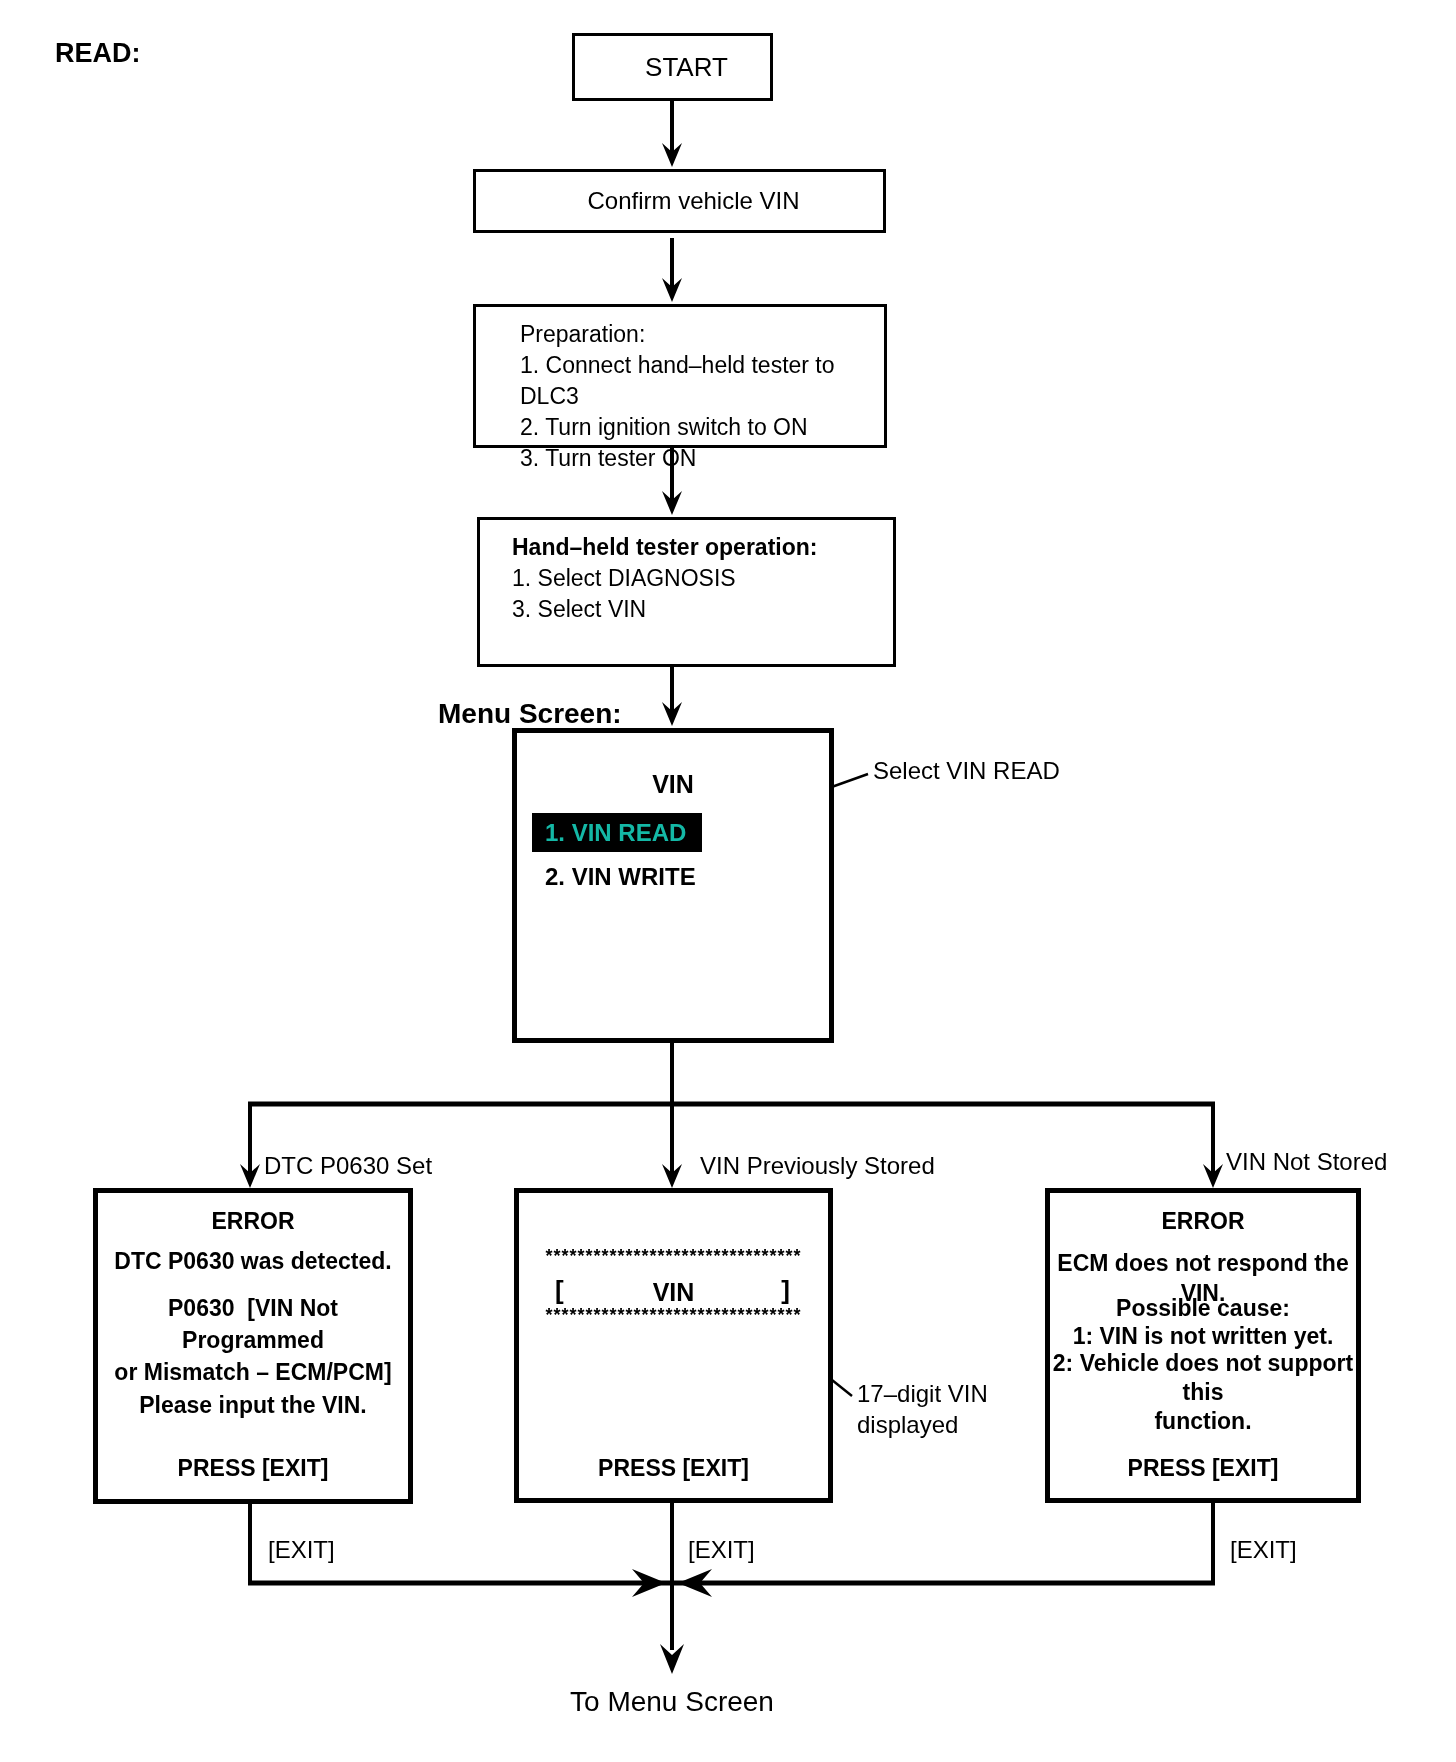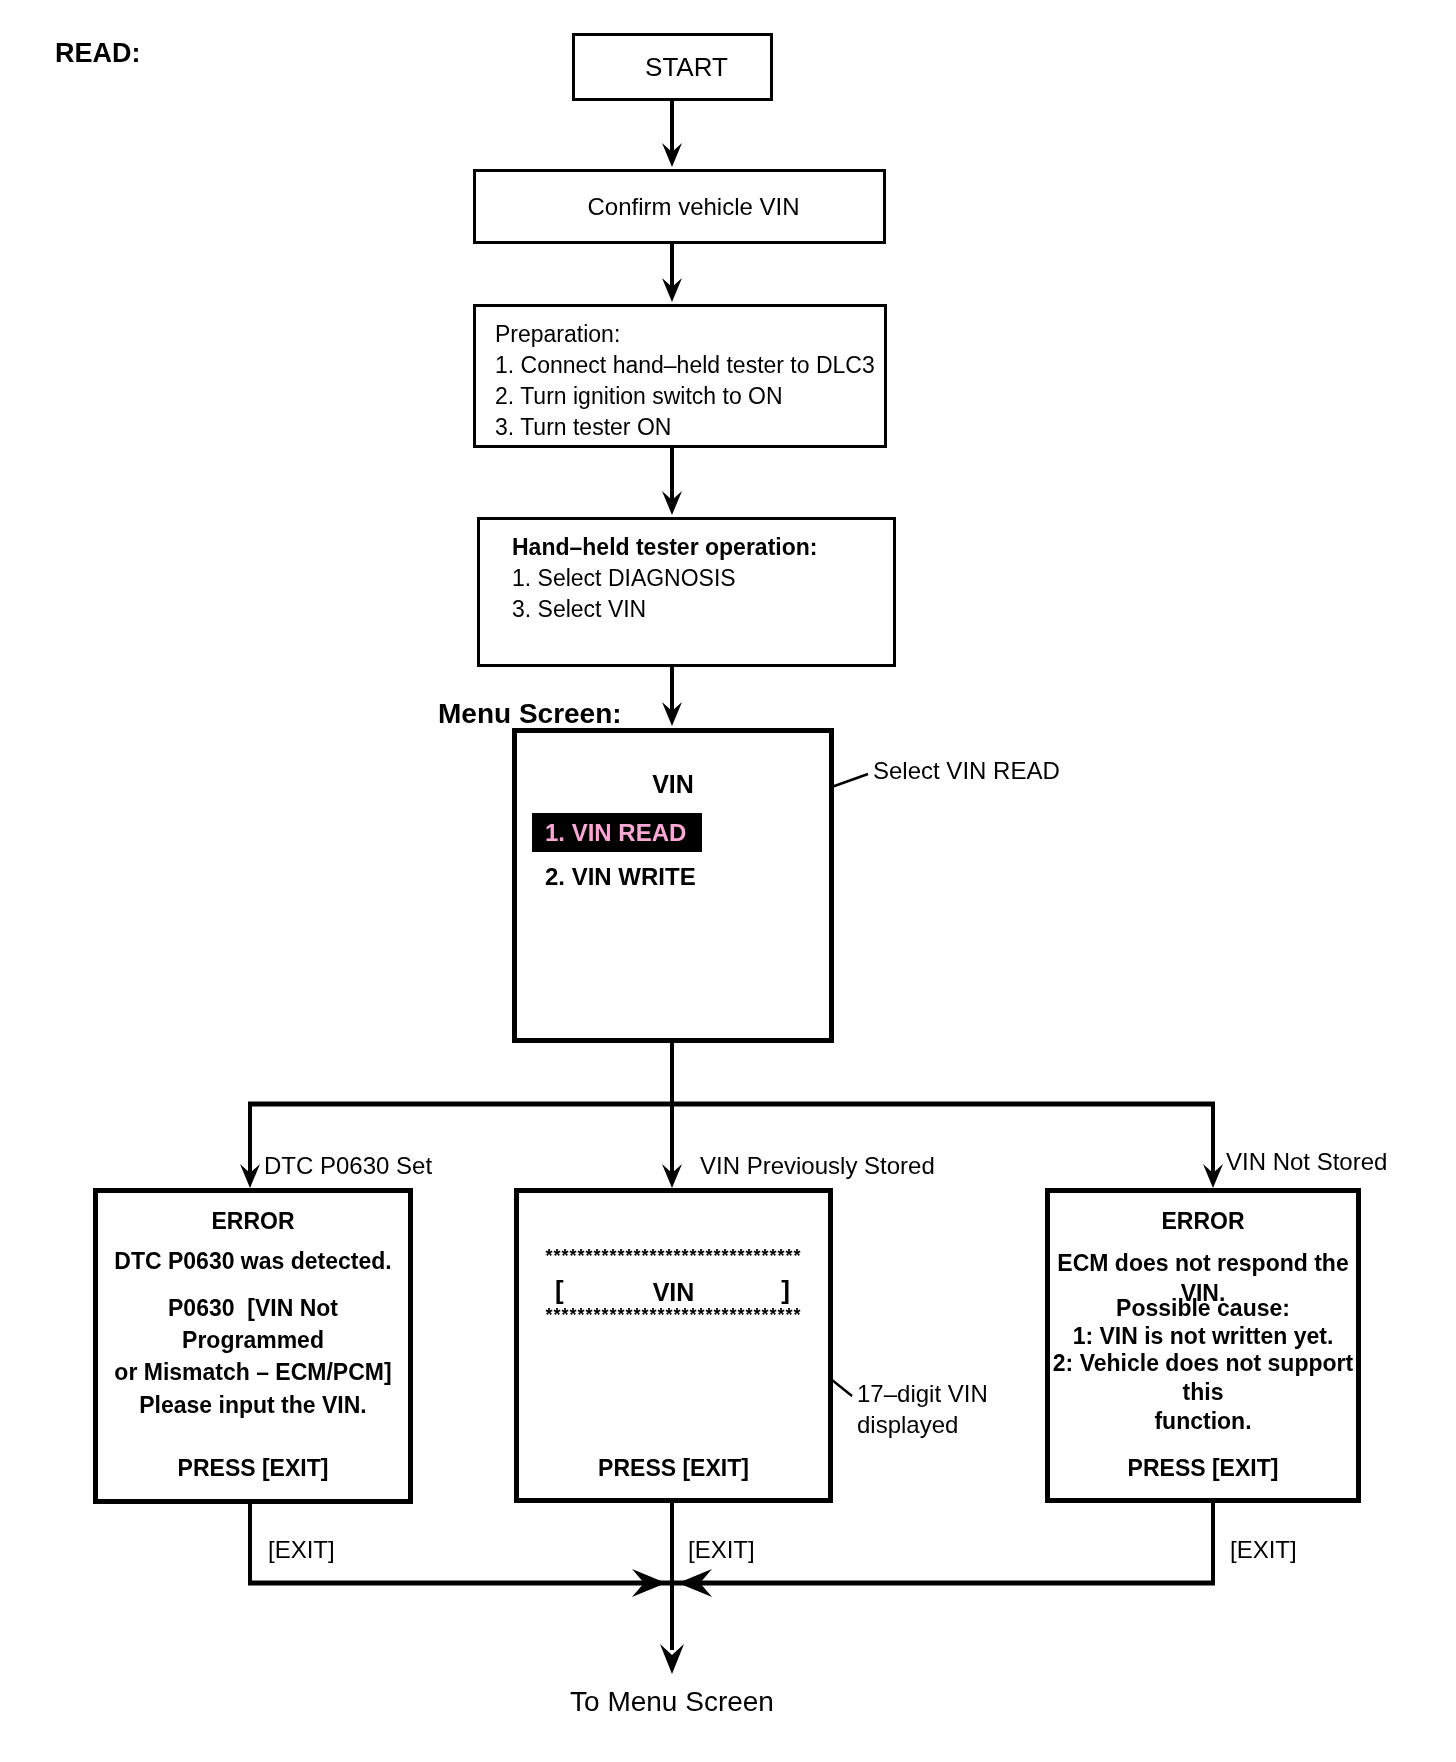--- a/index.html
+++ b/index.html
@@ -16,23 +16,23 @@
   .box{
     position:absolute;background:#fff;border:3px solid #000;z-index:1;
   }
   .box.thick{border-width:5px;}
   .center-flex{display:flex;align-items:center;justify-content:center;padding-left:28px;}
   .t{position:absolute;z-index:2;white-space:nowrap;}
   .b{font-weight:bold;}
   .abs{position:absolute;left:0;right:0;text-align:center;}
   .prewrap{white-space:pre-line;}
   .steps-box{font-size:23px;line-height:31px;}
-  .steps-box .pad{padding:12px 6px 0 19px;}
+  .steps-box .pad{padding:12px 6px 0 44px;}
   .menu-highlight{
-    position:absolute;background:#000;color:#f9a8d4;font-weight:bold;
+    position:absolute;background:#000;color:#14b8a6;font-weight:bold;
     font-size:24px;line-height:39px;padding-left:13px;
   }
   .asterisks{
     font-size:18px;font-weight:bold;letter-spacing:1px;line-height:18px;
     overflow:hidden;white-space:nowrap;
   }
   .bottom-text{font-size:23px;font-weight:bold;line-height:30px;}
   .label-24{font-size:24px;}
   .bracket{position:absolute;top:0;font-weight:bold;font-size:26px;}
 </style>
@@ -75,21 +75,21 @@
       <line x1="727" y1="1296" x2="852" y2="1396"></line>
     </g>
   </svg>
 
   <div class="t b" style="left:55px;top:38px;font-size:27px;">READ:</div>
 
   <div class="box center-flex" style="left:572px;top:33px;width:201px;height:68px;font-size:26px;">
     <span>START</span>
   </div>
 
-  <div class="box center-flex" style="left:473px;top:169px;width:413px;height:75px;font-size:24px;">
+  <div class="box center-flex" style="left:473px;top:169px;width:413px;height:64px;font-size:24px;">
     <span>Confirm vehicle VIN</span>
   </div>
 
   <div class="box steps-box" style="left:473px;top:304px;width:414px;height:144px;">
     <div class="pad">
       <div>Preparation:</div>
       <div>1. Connect hand–held tester to DLC3</div>
       <div>2. Turn ignition switch to ON</div>
       <div>3. Turn tester ON</div>
     </div>

